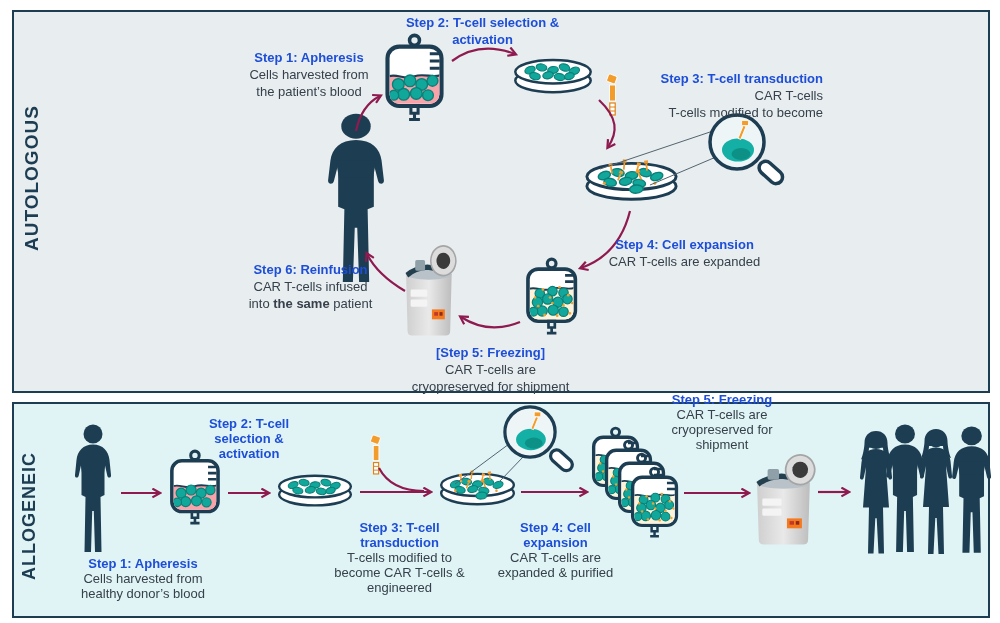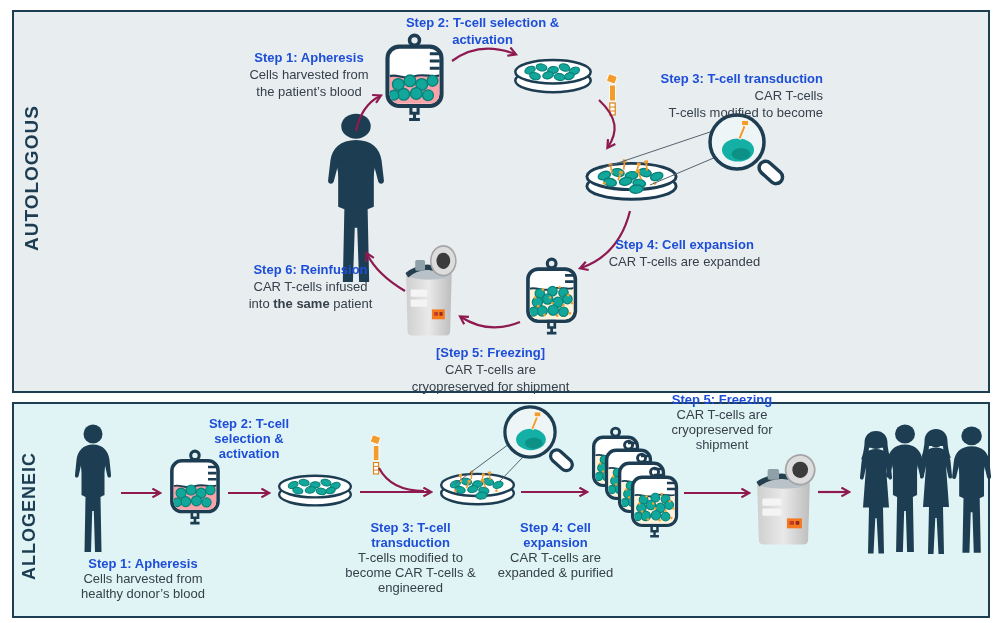--- a/index.html
+++ b/index.html
@@ -307,21 +307,21 @@
   <div class="txt center bot-lh" style="left:65px;top:556px;width:156px">
     <div class="h">Step 1: Apheresis</div>
     <div class="b">Cells harvested from</div>
     <div class="b">healthy donor’s blood</div>
   </div>
   <div class="txt center bot-lh" style="left:193px;top:416px;width:112px">
     <div class="h">Step 2: T-cell</div>
     <div class="h">selection &amp;</div>
     <div class="h">activation</div>
   </div>
-  <div class="txt center bot-lh" style="left:328px;top:520px;width:165px">
+  <div class="txt center bot-lh" style="left:317px;top:520px;width:165px">
     <div class="h">Step 3: T-cell</div>
     <div class="h">transduction</div>
     <div class="b">T-cells modified to</div>
     <div class="b">become CAR T-cells &amp;</div>
     <div class="b">engineered</div>
   </div>
   <div class="txt center bot-lh" style="left:487px;top:520px;width:137px">
     <div class="h">Step 4: Cell</div>
     <div class="h">expansion</div>
     <div class="b">CAR T-cells are</div>

